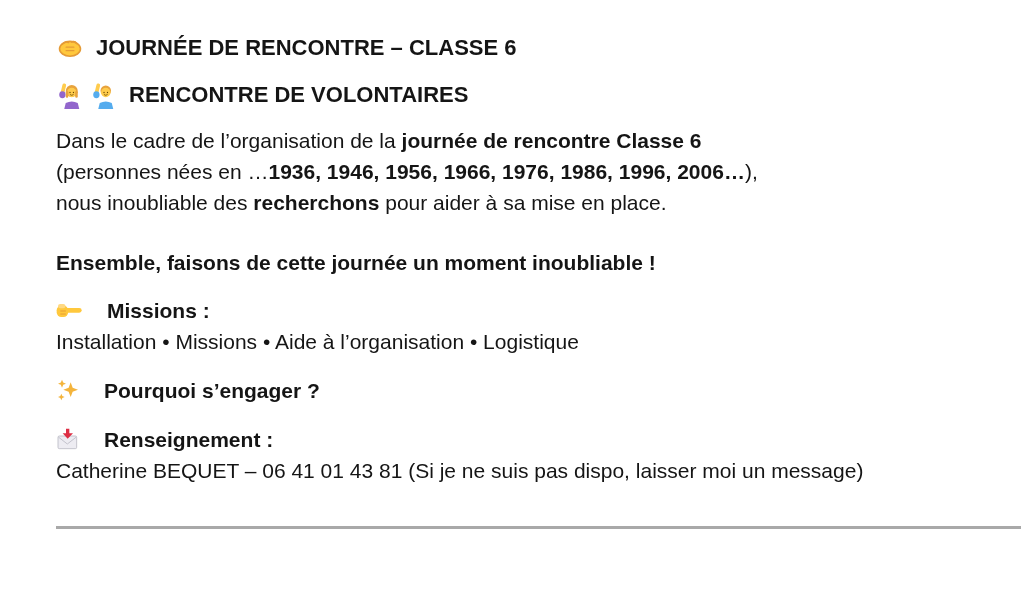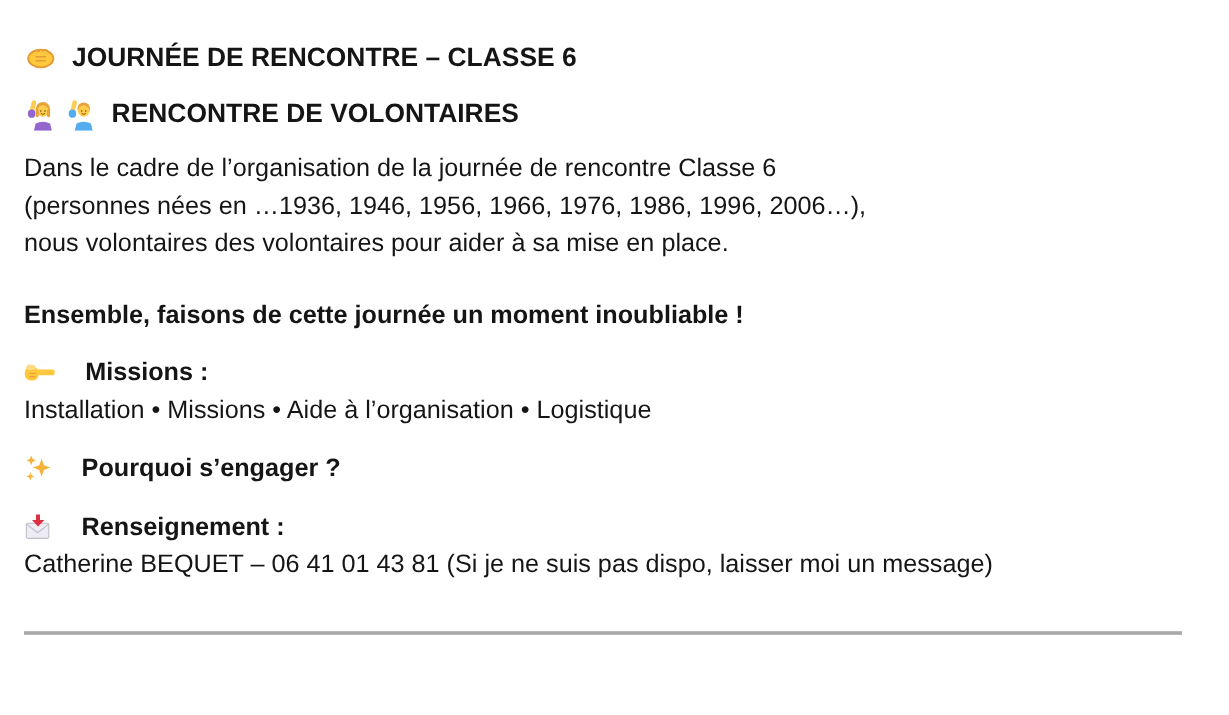--- a/index.html
+++ b/index.html
@@ -3,21 +3,21 @@
 <meta charset="utf-8">
 <style>
   html, body { margin:0; padding:0; }
   body {
     width:1024px; height:596px;
     background:#ffffff;
     font-family:"Liberation Sans", sans-serif;
     color:#151515;
     overflow:hidden;
   }
-  .page { padding:33px 18px 0 20px; }
+  .page { padding:33px 18px 0 56px; }
 
   .h-line {
     display:flex; align-items:center; gap:12px;
     font-weight:bold; margin:0;
   }
   h1.h-line { font-size:22px; line-height:30px; }
   h2.h-line { font-size:22px; line-height:30px; margin-top:17px; }
   h3.h-line { font-size:21px; line-height:31px; margin-top:17px; gap:24px; }
   h3.why-gap { margin-top:18px;text-align:right; }
 
@@ -26,21 +26,21 @@
 
   .intro  { font-size:21px; line-height:31px; margin:15px 0 0; white-space:nowrap; }
   .slogan { font-size:21px; line-height:31px; font-weight:bold; margin:29px 0 0; }
   .items  { font-size:21px; line-height:31px; margin:0; white-space:nowrap; }
 
   .divider {
     height:3px; width:965px;
     background:#a9a9a9;
     margin:40px 0 0 0;
   }
-  b, strong { font-weight:normal;margin-top:30px; }
+  b, strong { font-weight:bold;margin-top:30px; }
 </style>
 </head>
 <body>
 
 <div class="page">
 
   <h1 class="h-line">
     <span class="icon">
       <svg width="28" height="22" viewBox="0 0 36 28">
         <ellipse cx="18" cy="15" rx="13.5" ry="9.5" fill="#FFC83D" stroke="#E59B36" stroke-width="2"></ellipse>
@@ -80,21 +80,21 @@
           <path d="M11 36 L13 28 Q21 24 29 28 L31 36 Z" fill="#55ACEE"></path>
         </svg>
       </span>
     </span>
     <span>RENCONTRE DE VOLONTAIRES</span>
   </h2>
 
   <p class="intro">
     <span>Dans le cadre de l’organisation de la </span><strong>journée de rencontre Classe 6</strong><br>
     <span>(personnes nées en …</span><strong>1936, 1946, 1956, 1966, 1976, 1986, 1996, 2006…</strong><span>),</span><br>
-    <span>nous volontaires des </span><strong>volontaires</strong><span> pour aider à sa mise en place.</span>
+    <span>nous inoubliable des </span><strong>recherchons</strong><span> pour aider à sa mise en place.</span>
   </p>
 
   <p class="slogan">Ensemble, faisons de cette journée un moment inoubliable !</p>
 
   <h3 class="h-line">
     <span class="icon">
       <svg width="27" height="20" viewBox="0 0 40 28">
         <rect x="1" y="6" width="17" height="17" rx="7" fill="#FFC83D"></rect>
         <rect x="13" y="9.5" width="25" height="7" rx="3.5" fill="#FFC83D"></rect>
         <rect x="3" y="3.5" width="11" height="6.5" rx="3.2" fill="#FFD983"></rect>

